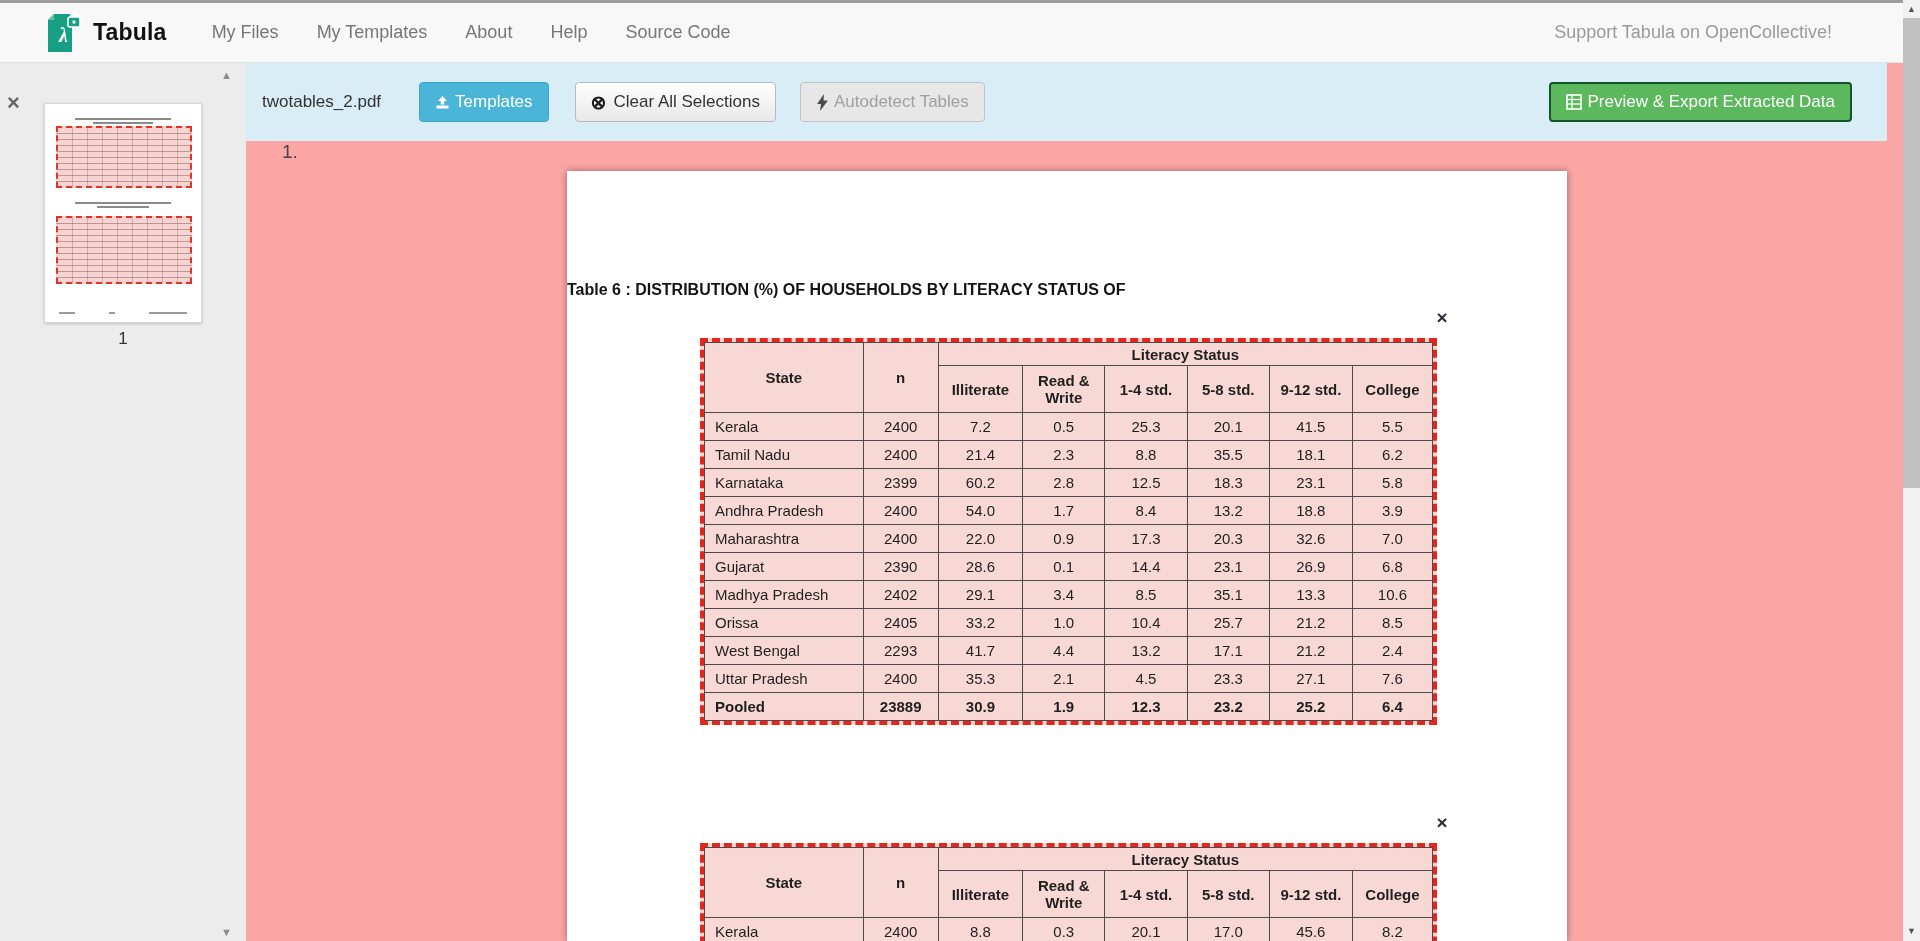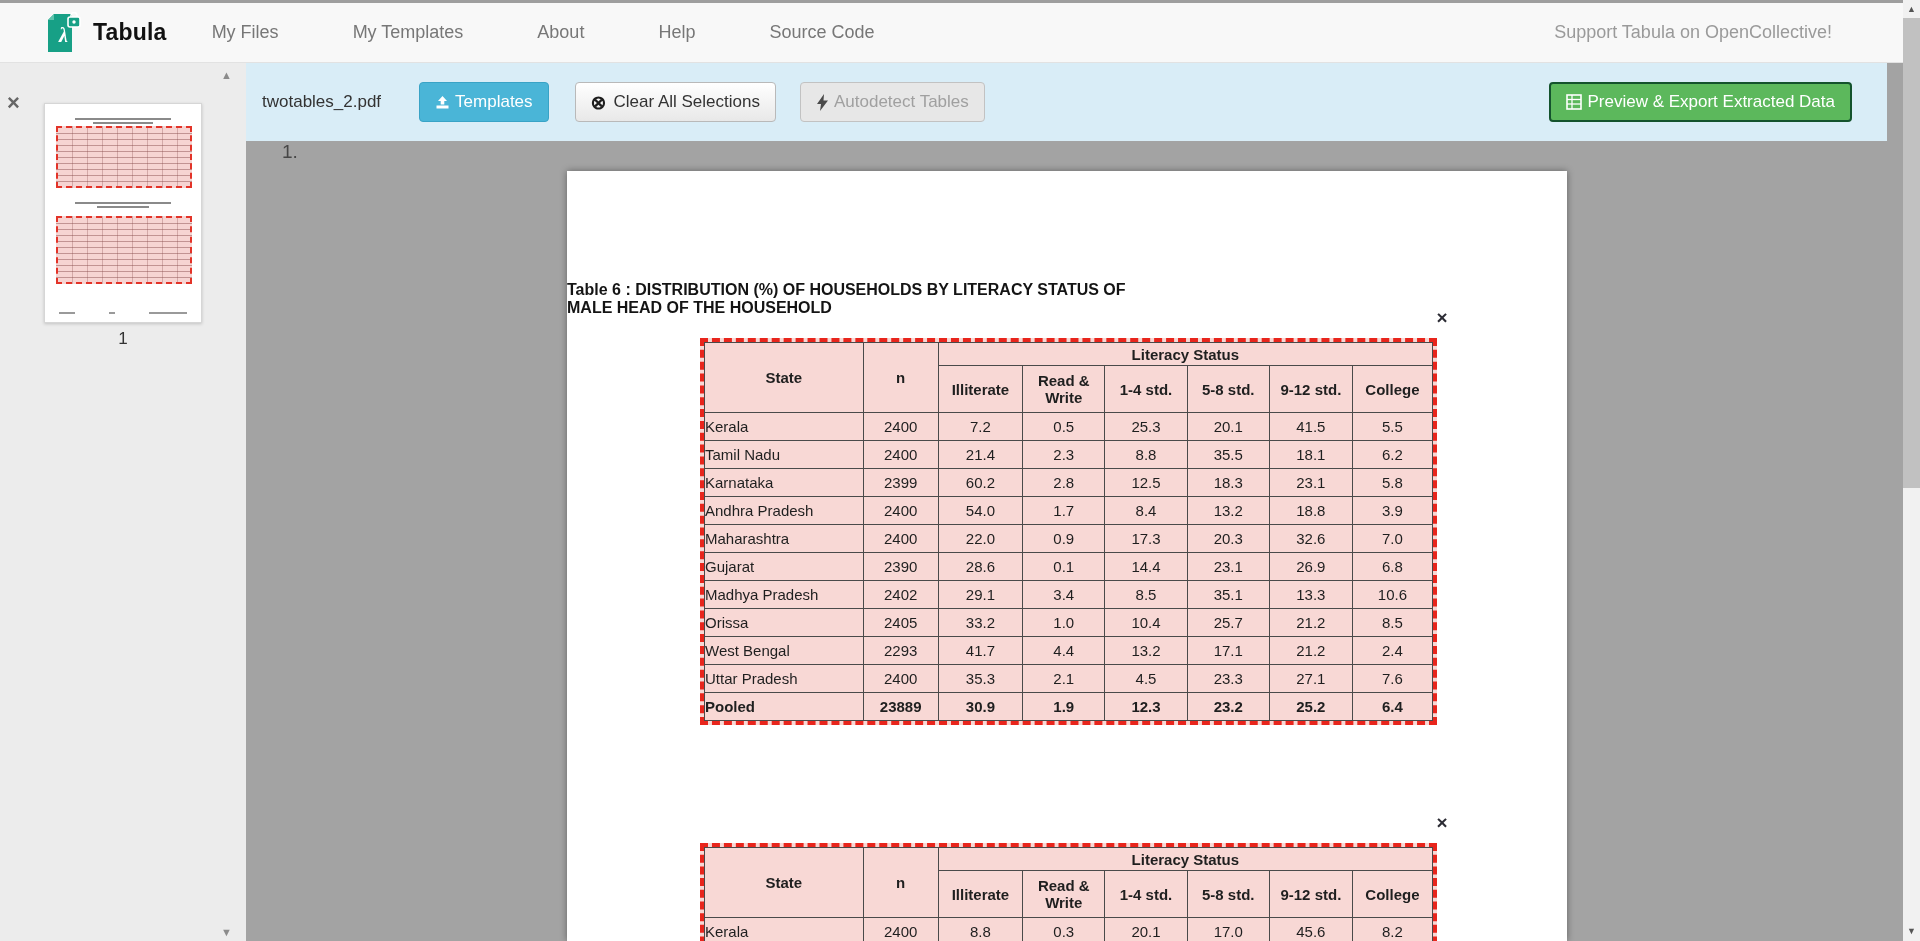--- a/index.html
+++ b/index.html
@@ -9,21 +9,21 @@
 
   
   .topstrip { position:absolute; left:0; top:0; width:1920px; height:3px; background:#9e9e9e; }
 
   
   .navbar { position:absolute; left:0; top:3px; width:1920px; height:60px; background:#f8f8f8;
             border-bottom:1px solid #e2e2e2; display:flex; align-items:center; }
   .brand { display:flex; align-items:center; margin-left:46px; cursor:pointer; }
   .brand-logo { position:relative; width:37px; height:42px; margin-right:10px; }
   .brand-text { font-size:23px; font-weight:bold; color:#111; letter-spacing:.2px; }
-  .nav-links { display:flex; margin-left:26px;gap:36px; }
+  .nav-links { display:flex; margin-left:26px; }
   .nav-link { font-size:18px; color:#777; padding:10px 19px; cursor:pointer; white-space:nowrap; }
   .nav-support { margin-left:auto; margin-right:88px; font-size:18px; color:#9a9a9a; cursor:pointer; }
 
   
   .sidebar { position:absolute; left:0; top:63px; width:246px; height:878px; background:#ececec; }
   .sidebar-close { position:absolute; left:7px; top:32px; font-size:22px; font-weight:bold; color:#666;
                    line-height:16px; cursor:pointer; }
   .thumb-page { position:absolute; left:44px; top:40px; width:158px; height:220px; background:#fff;
                 border:1px solid #d6d6d6; box-shadow:0 1px 3px rgba(0,0,0,.18); cursor:pointer; }
   .thumb-line { background:#8a8a8a; height:2px; margin:2px auto; }
@@ -31,21 +31,21 @@
       repeating-linear-gradient(to bottom, rgba(0,0,0,0) 0 5px, rgba(130,70,70,.45) 5px 6px),
       repeating-linear-gradient(to right, rgba(0,0,0,0) 0 14px, rgba(130,70,70,.30) 14px 15px),
       #f6d4d2; }
   .thumb-foot { position:absolute; bottom:8px; left:0; width:100%; display:flex; justify-content:space-between; padding:0 14px; }
   .thumb-foot span { height:2px; background:#9a9a9a; display:inline-block; }
   .thumb-num { position:absolute; left:44px; top:266px; width:158px; text-align:center;
                font-size:17px; color:#333; }
   .side-arrow { position:absolute; font-size:11px; color:#8b8b8b; cursor:pointer; }
 
   
-  .main { position:absolute; left:246px; top:63px; width:1657px; height:878px; background:#a3a3a3; }
+  .main { position:absolute; left:246px; top:63px; width:1657px; height:878px; background:#fca5a5; }
 
   
   .toolbar { position:absolute; left:0; top:0; width:1641px; height:78px; background:#d9edf7;
              display:flex; align-items:center; }
   .file-name { margin-left:16px; margin-right:38px; font-size:17px; color:#333; }
   .btn { height:40px; display:inline-flex; align-items:center; border-radius:4px; font-size:17px;
          cursor:pointer; padding:16px 15px; white-space:nowrap; }
   .btn-templates { background:#4ab5d7; border:1px solid #39a3c6; color:#fff; }
   .btn-clear { background:linear-gradient(#ffffff,#e8e8e8); border:1px solid #b9b9b9; color:#333; margin-left:26px; }
   .btn-auto { background:#e7e7e7; border:1px solid #c2c2c2; color:#a0a0a0; margin-left:24px; cursor:default; }
@@ -66,21 +66,21 @@
   .sel-close { position:absolute; width:18px; height:18px; font-size:19px; font-weight:bold;
                color:#2c2c34; line-height:16px; text-align:center; cursor:pointer; }
 
   .pdf-table { width:100%; border-collapse:collapse; table-layout:fixed;
                font-size:15px; color:#1f1f1f; }
   .pdf-table th, .pdf-table td { border:1px solid #4a4a4a; overflow:hidden; }
   .pdf-table th { font-weight:bold; text-align:center; }
   .pdf-table .th-group { height:23px; }
   .pdf-table .th-sub { height:47px; line-height:17px; }
   .pdf-table td { height:28px; text-align:center; }
-  .pdf-table td.state { text-align:left; }
+  .pdf-table td.state { text-align:left; padding-left:10px; }
   .pdf-table tr.bold td { font-weight:bold; }
 
   
   .scrollbar { position:absolute; left:1903px; top:0; width:17px; height:941px; background:#f1f1f1; }
   .sb-arrow { position:absolute; left:0; width:17px; text-align:center; font-size:9px; color:#545454; cursor:pointer; }
   .sb-thumb { position:absolute; left:0; top:18px; width:17px; height:470px; background:#c1c1c1; cursor:pointer; }
 </style>
 </head>
 <body>
 
@@ -176,21 +176,20 @@
         <span>Preview &amp; Export Extracted Data</span>
       </button>
     </div>
 
     <span class="viewer-page-label">1.</span>
 
     <div class="pdf-page">
 
       <div class="pdf-title" style="top:110px;">
         <div>Table 6 : DISTRIBUTION (%) OF HOUSEHOLDS BY LITERACY STATUS OF</div>
-        <div>MALE HEAD OF THE HOUSEHOLD</div>
       </div>
       <span class="sel-close" style="left:866px; top:139px;">×</span>
       <div class="selection" style="top:167px; height:387px;">
           <table class="pdf-table">
             <colgroup>
               <col style="width: 21.8%;">
               <col style="width: 10.3%;">
               <col style="width: 11.6%;">
               <col style="width: 11.3%;">
               <col style="width: 11.3%;">

